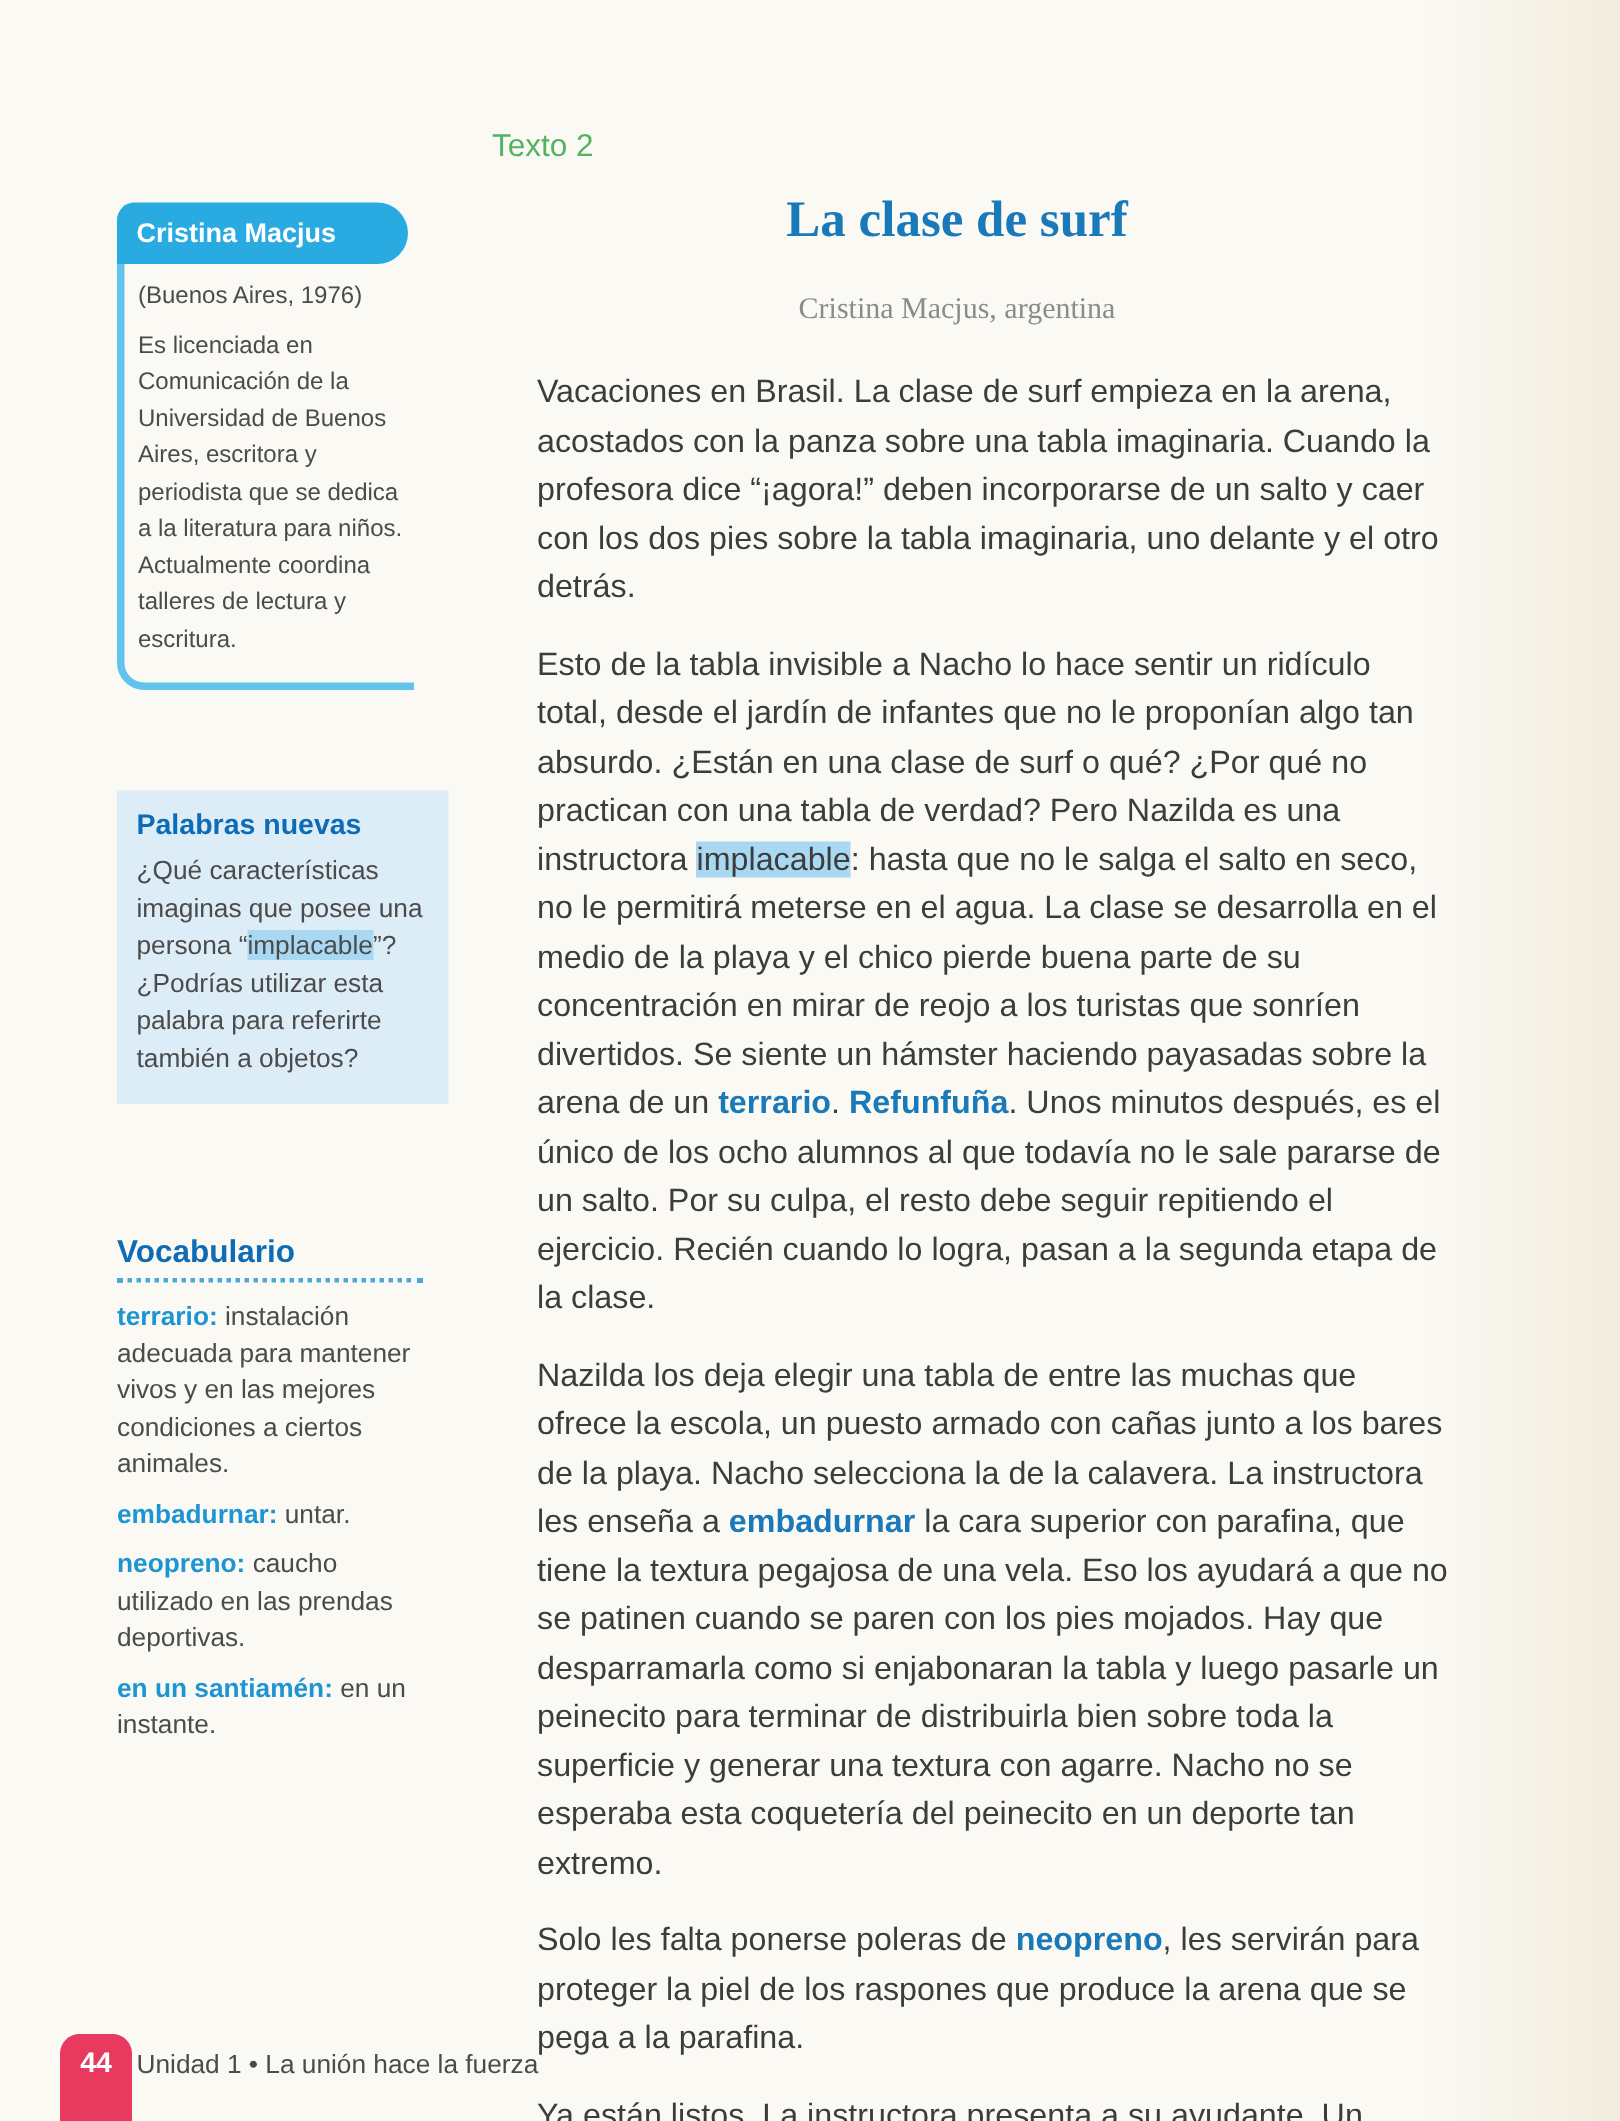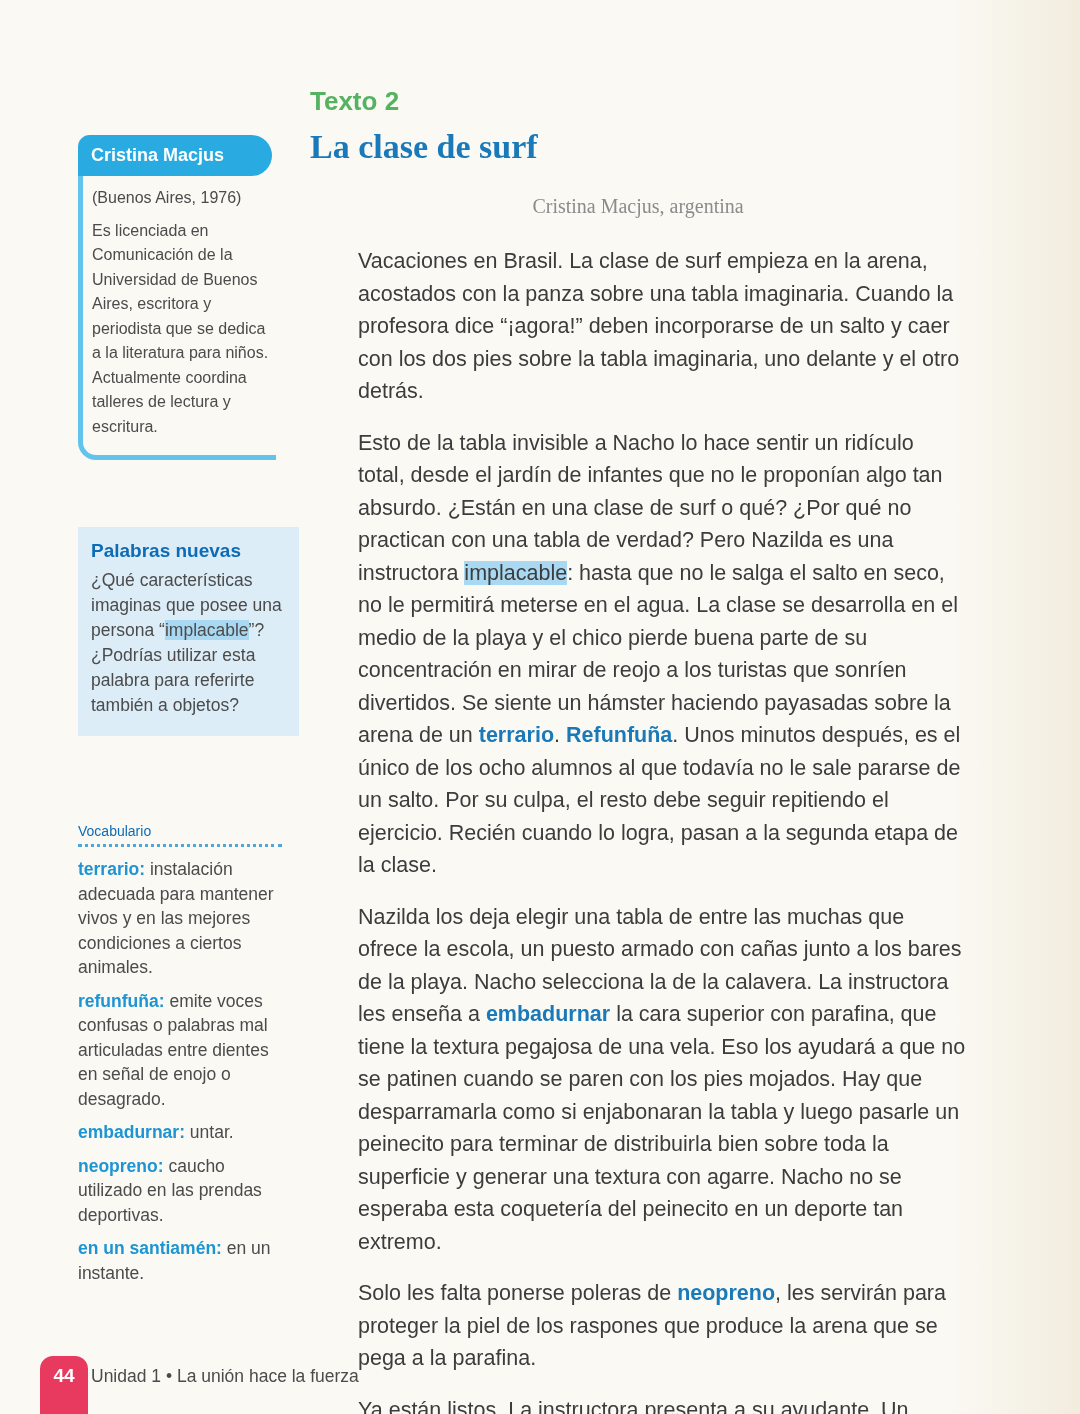--- a/index.html
+++ b/index.html
@@ -10,23 +10,23 @@
     position: relative;
     width: 1080px;
     height: 1414px;
     background: linear-gradient(90deg, #fbf9f4 0%, #fbf9f4 88%, #f1ecdd 100%);
     overflow: hidden;
   }
 
   
   .texto-label {
     position: absolute;
-    left: 310px; top: 86px;
-    font-size: 26px;
-    font-weight: bold;
+    left: 328px; top: 86px;
+    font-size: 21px;
+    font-weight: normal;
     color: #55b261;
   }
 
   
   .author-box { position: absolute; left: 78px; top: 135px; width: 198px; }
   .author-tab {
     background: #29abe2;
     color: #ffffff;
     font-weight: bold;
     font-size: 18px;
@@ -64,22 +64,22 @@
     margin-bottom: 6px;
   }
   .palabras-box p {
     font-size: 17.5px;
     line-height: 25px;
     color: #4b4b4b;
   }
 
   .vocab { position: absolute; left: 78px; top: 823px; width: 204px; }
   .vocab-title {
-    font-size: 14px;
-    font-weight: normal;
+    font-size: 21px;
+    font-weight: bold;
     color: #0d6cb5;
     padding-bottom: 5px;
     border-bottom: 3px dotted #4aa8dc;
     margin-bottom: 10px;
   }
   .vocab-entry {
     font-size: 17.5px;
     line-height: 24.5px;
     color: #4b4b4b;
     margin-bottom: 9px;
@@ -88,21 +88,21 @@
 
   .hl { background: #a9d9f2; }
 
   
   .article { position: absolute; left: 310px; top: 128px; width: 656px; }
   .article h1 {
     font-family: "Liberation Serif", serif;
     font-size: 34px;
     font-weight: bold;
     color: #1a79b8;
-    text-align: left;
+    text-align: center;
   }
   .byline {
     font-family: Liberation Serif, serif;
     font-size: 20px;
     color: #8b8b8b;
     text-align: center;
     margin-top: 29px;
   }
   #paragraphs { margin-top: 27px; }
   .body-para {
@@ -152,21 +152,20 @@
 
   <div class="palabras-box">
     <h3>Palabras nuevas</h3>
     <p id="palabras-question"><span>¿Qué características imaginas que posee una persona “</span><span class="hl">implacable</span><span>”? ¿Podrías utilizar esta palabra para referirte también a objetos?</span></p>
   </div>
 
   <div class="vocab">
     <h3 class="vocab-title">Vocabulario</h3>
     <div id="vocab-entries">
         <p class="vocab-entry"><span class="vocab-term">terrario:</span><span> instalación adecuada para mantener vivos y en las mejores condiciones a ciertos animales.</span></p>
-        <p class="vocab-entry"><span class="vocab-term">refunfuña:</span><span> emite voces confusas o palabras mal articuladas entre dientes en señal de enojo o desagrado.</span></p>
         <p class="vocab-entry"><span class="vocab-term">embadurnar:</span><span> untar.</span></p>
         <p class="vocab-entry"><span class="vocab-term">neopreno:</span><span> caucho utilizado en las prendas deportivas.</span></p>
         <p class="vocab-entry"><span class="vocab-term">en un santiamén:</span><span> en un instante.</span></p>
       </div>
   </div>
 
   <main class="article">
     <h1>La clase de surf</h1>
     <p class="byline">Cristina Macjus, argentina</p>
     <div id="paragraphs">

